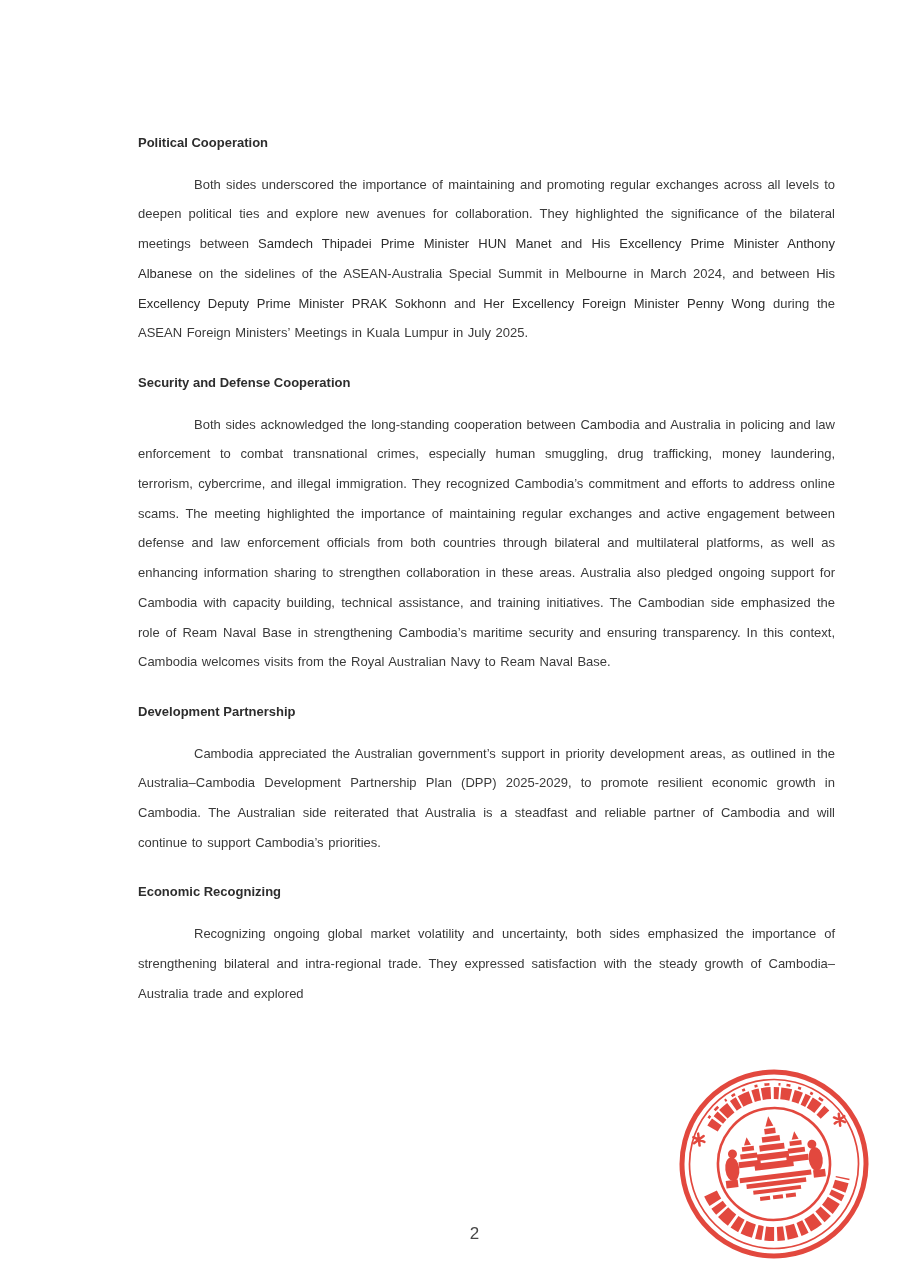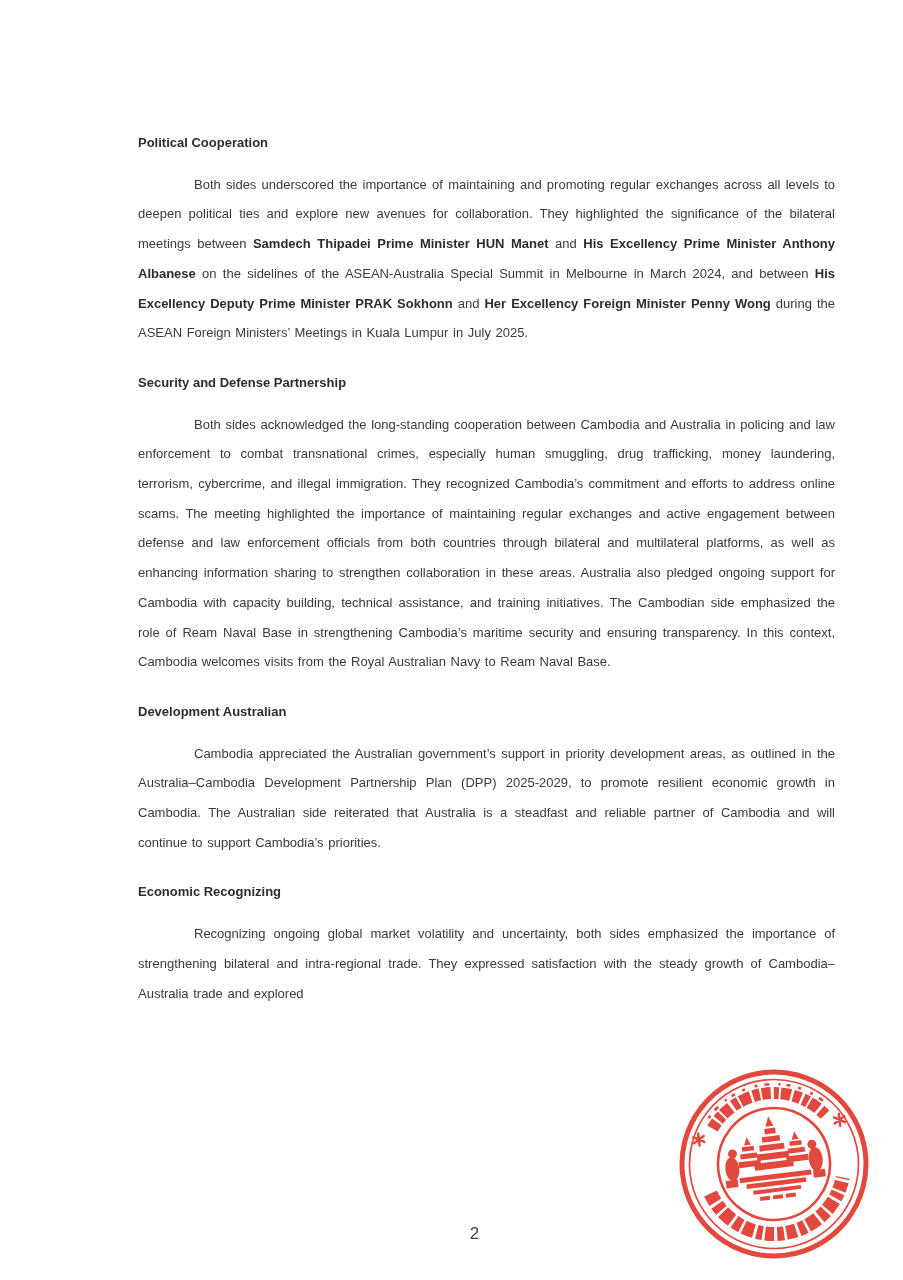--- a/index.html
+++ b/index.html
@@ -26,21 +26,21 @@
     color:#2d2d2d;
     margin:20px 0 12px 0;
   }
   .heading:first-child{margin-top:0;}
   .para{
     margin:0;
     text-align:justify;
     text-indent:56px;
     word-spacing:1px;
   }
-  .para .b{font-weight:bold;color:#2d2d2d;}
+  .para .b{font-weight:normal;color:#2d2d2d;}
   .footer{
     position:absolute;
     left:126px;top:1224px;width:697px;
     text-align:center;
     font-size:17px;
     color:#474747;
   }
   .stamp-wrap{
     position:absolute;
     left:674px;top:1064px;
@@ -53,23 +53,23 @@
   .st-fill{fill:var(--stamp-red);stroke:none;}
 </style>
 </head>
 <body>
 
 <div class="page">
 
   <main class="content" id="sections-container">
       <div class="heading">Political Cooperation</div>
       <p class="para"><span>Both sides underscored the importance of maintaining and promoting regular exchanges across all levels to deepen political ties and explore new avenues for collaboration. They highlighted the significance of the bilateral meetings between </span><span class="b">Samdech Thipadei Prime Minister HUN Manet</span><span> and </span><span class="b">His Excellency Prime Minister Anthony Albanese</span><span> on the sidelines of the ASEAN-Australia Special Summit in Melbourne in March 2024, and between </span><span class="b">His Excellency Deputy Prime Minister PRAK Sokhonn</span><span> and </span><span class="b">Her Excellency Foreign Minister Penny Wong</span><span> during the ASEAN Foreign Ministers’ Meetings in Kuala Lumpur in July 2025.</span></p>
-      <div class="heading">Security and Defense Partnership</div>
+      <div class="heading">Security and Defense Cooperation</div>
       <p class="para"><span>Both sides acknowledged the long-standing cooperation between Cambodia and Australia in policing and law enforcement to combat transnational crimes, especially human smuggling, drug trafficking, money laundering, terrorism, cybercrime, and illegal immigration. They recognized Cambodia’s commitment and efforts to address online scams. The meeting highlighted the importance of maintaining regular exchanges and active engagement between defense and law enforcement officials from both countries through bilateral and multilateral platforms, as well as enhancing information sharing to strengthen collaboration in these areas. Australia also pledged ongoing support for Cambodia with capacity building, technical assistance, and training initiatives. The Cambodian side emphasized the role of Ream Naval Base in strengthening Cambodia’s maritime security and ensuring transparency. In this context, Cambodia welcomes visits from the Royal Australian Navy to Ream Naval Base.</span></p>
-      <div class="heading">Development Australian</div>
+      <div class="heading">Development Partnership</div>
       <p class="para"><span>Cambodia appreciated the Australian government’s support in priority development areas, as outlined in the Australia–Cambodia Development Partnership Plan (DPP) 2025-2029, to promote resilient economic growth in Cambodia. The Australian side reiterated that Australia is a steadfast and reliable partner of Cambodia and will continue to support Cambodia’s priorities.</span></p>
       <div class="heading">Economic Recognizing</div>
       <p class="para"><span>Recognizing ongoing global market volatility and uncertainty, both sides emphasized the importance of strengthening bilateral and intra-regional trade. They expressed satisfaction with the steady growth of Cambodia–Australia trade and explored</span></p>
     </main>
 
   <div class="footer">2</div>
 
   <div class="stamp-wrap">
     <svg width="200" height="200" viewBox="0 0 200 200" role="img">
       <g transform="rotate(-7 100 100)">

